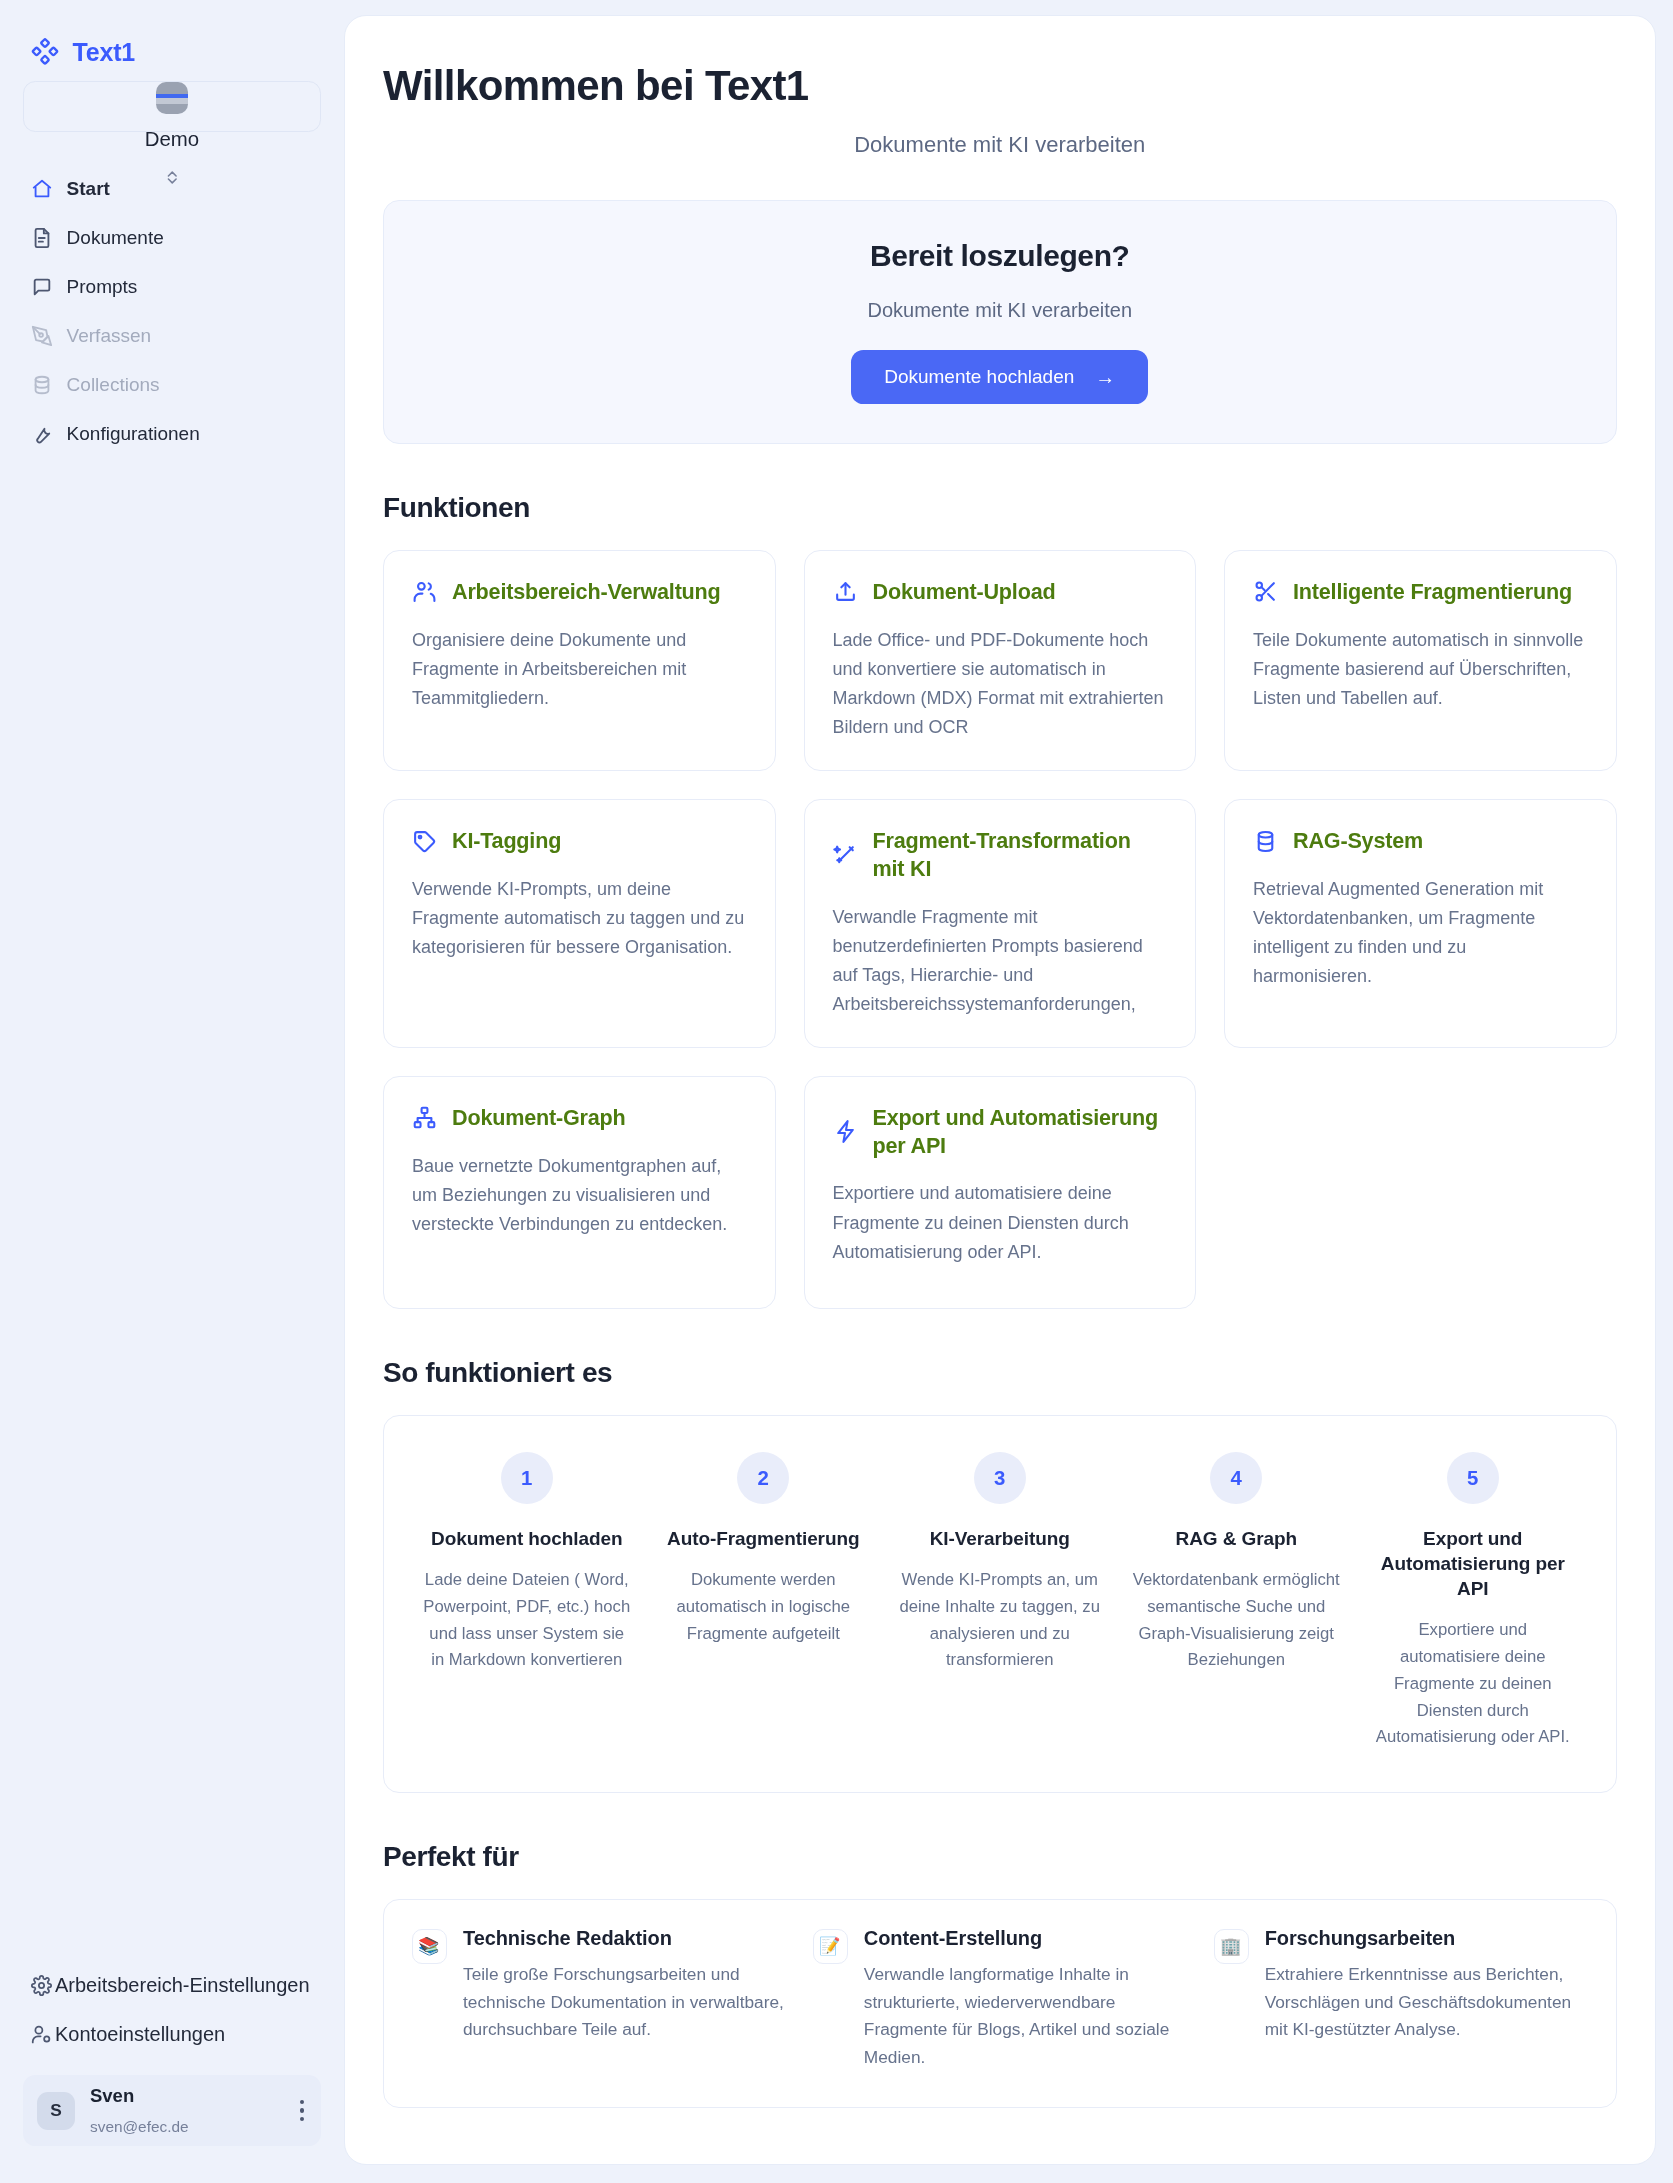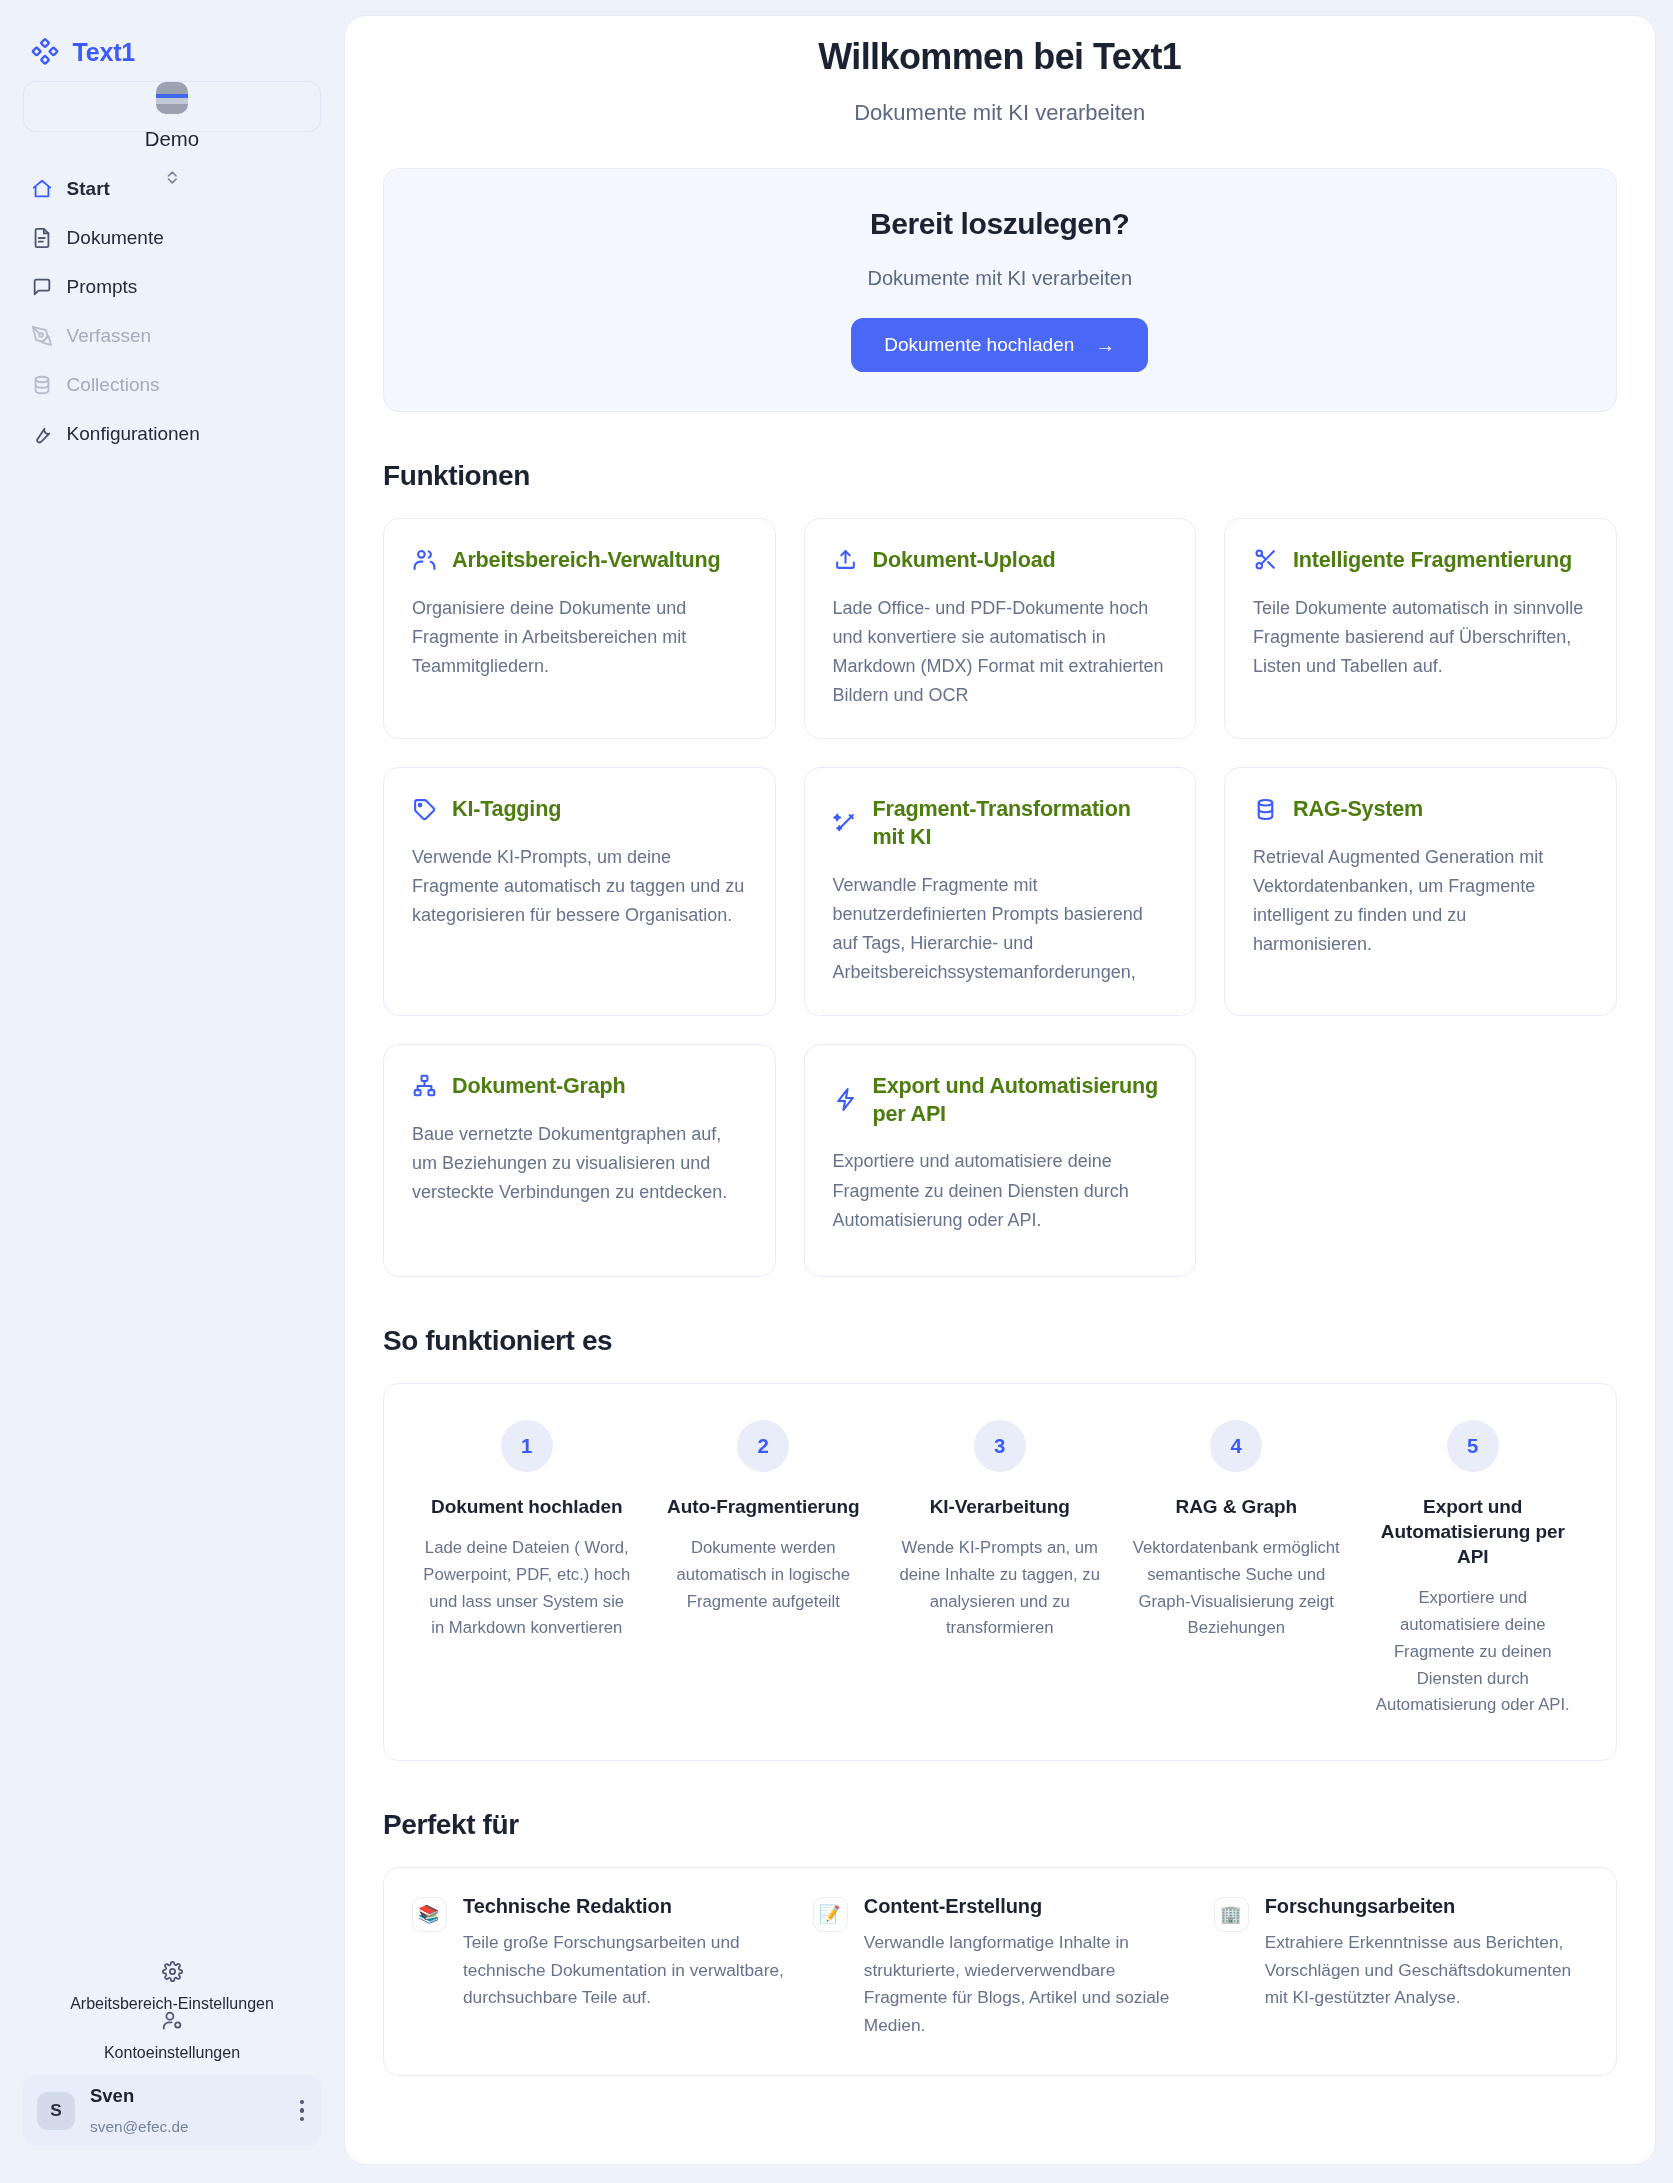--- a/index.html
+++ b/index.html
@@ -76,26 +76,25 @@
   .nav-item.active .ic svg { stroke: #3b5bfd; }
   .nav-item.muted { color: #a3abbd; }
   .nav-item.muted .ic svg { stroke: #b6bdcd; }
 
   .sb-spacer { flex: 1 1 auto; }
 
   .sb-footer { padding-bottom: 0; }
   .foot-item {
     display: flex;
     align-items: center;
-    gap: 13px;
+    gap: 3px;
     height: 49px;
     padding: 0 31px;
-    font-size: 16px;
+    font-size: 20px;
     color: #232a3a;
-    flex-direction: column;
   }
   .foot-item .ic { width: 21px; height: 21px; flex:0 0 21px; }
   .user-row {
     display: flex;
     align-items: center;
     gap: 15px;
     margin: 16px 23.4px 37px 23.4px;
     padding: 10px 13.6px;
     border-radius: 12.3px;
     background: #e8edf9;
@@ -121,26 +120,25 @@
   .panel {
     background: #ffffff;
     border: 1.2px solid #e6ecf8;
     border-radius: 22px;
     height: 100%;
     overflow: hidden;
     padding: 0 38px;
   }
 
   .page-title {
-    text-align: center;
-    font-size: 36px;
+    font-size: 42px;
     font-weight: bold;
     color: #1b2232;
     letter-spacing: -0.6px;
-    margin-top: 20px;
+    margin-top: 46px;
   }
   .page-sub {
     text-align: center;
     font-size: 22px;
     color: #5c6883;
     margin-top: 22px;
   }
 
   .cta {
     margin-top: 42px;

